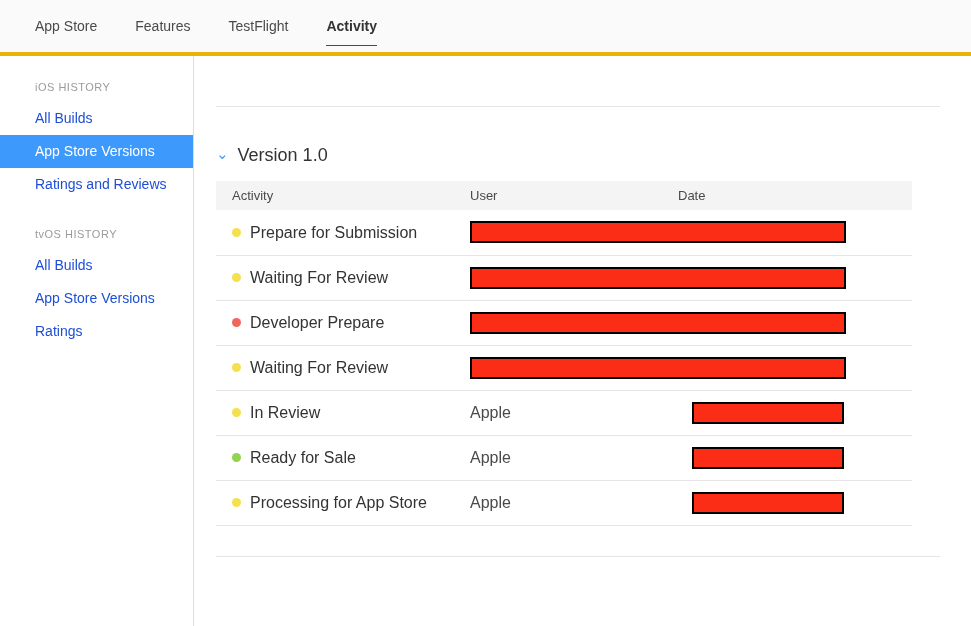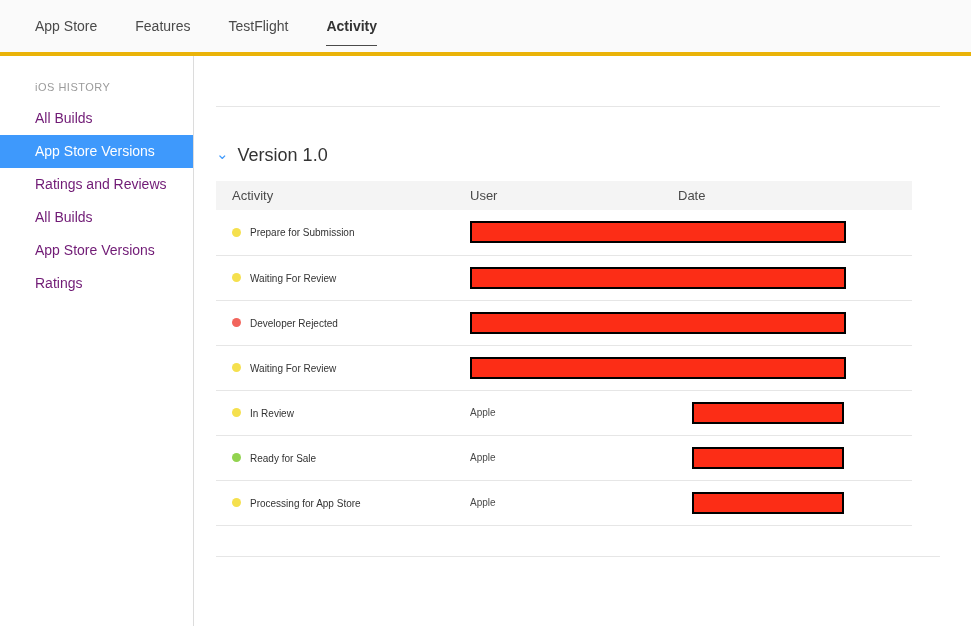--- a/index.html
+++ b/index.html
@@ -65,21 +65,21 @@
     margin: 26px 0 8px 0;
     height: 14px;
     line-height: 14px;
   }
   .sb-header:first-child { margin-top: 10px; }
   .sb-item {
     padding-left: 35px;
     height: 33px;
     line-height: 33px;
     font-size: 14px;
-    color: #701a75;
+    color: #1d4ed8;
     cursor: pointer;
   }
   .sb-item.selected {
     background: var(--accent, #3e99fc);
     color: #ffffff;
   }
 
   
   .content {
     flex: 1;
@@ -136,21 +136,21 @@
     font-weight: 400;
     color: #4a4a4a;
     text-align: left;
     height: 29px;
     padding: 0;
   }
   table.activity-table thead th:first-child { padding-left: 16px; }
   table.activity-table tbody td {
     border-bottom: 1px solid #e6e6e6;
     height: 45px;
-    font-size: 10px;
+    font-size: 16px;
     color: #4a4a4a;
     padding: 0;
     vertical-align: middle;
   }
   table.activity-table tbody td:first-child { padding-left: 16px; }
   .dot {
     display: inline-block;
     width: 9px;
     height: 9px;
     border-radius: 50%;
@@ -183,20 +183,21 @@
     <div class="nav-item">TestFlight</div>
     <div class="nav-item active">Activity</div>
   </div>
 
 <div class="layout">
   <aside class="sidebar">
       <div class="sb-header">iOS HISTORY</div>
       <div class="sb-item">All Builds</div>
       <div class="sb-item selected">App Store Versions</div>
       <div class="sb-item">Ratings and Reviews</div>
+      <div class="sb-header">tvOS HISTORY</div>
       <div class="sb-item">All Builds</div>
       <div class="sb-item">App Store Versions</div>
       <div class="sb-item">Ratings</div>
     </aside>
 
   <main class="content">
     <hr class="divider">
 
     <div class="section-header">
       <span class="chevron">⌄</span>
@@ -219,21 +220,21 @@
       <tbody>
           <tr>
             <td><span class="dot" style="background: rgb(245, 224, 78);"></span><span class="activity-text">Prepare for Submission</span></td>
             <td colspan="2"><span class="redact wide"></span></td>
           </tr>
           <tr>
             <td><span class="dot" style="background: rgb(245, 224, 78);"></span><span class="activity-text">Waiting For Review</span></td>
             <td colspan="2"><span class="redact wide"></span></td>
           </tr>
           <tr>
-            <td><span class="dot" style="background: rgb(242, 101, 92);"></span><span class="activity-text">Developer Rejected</span></td>
+            <td><span class="dot" style="background: rgb(242, 101, 92);"></span><span class="activity-text">Developer Prepare</span></td>
             <td colspan="2"><span class="redact wide"></span></td>
           </tr>
           <tr>
             <td><span class="dot" style="background: rgb(245, 224, 78);"></span><span class="activity-text">Waiting For Review</span></td>
             <td colspan="2"><span class="redact wide"></span></td>
           </tr>
           <tr>
             <td><span class="dot" style="background: rgb(245, 224, 78);"></span><span class="activity-text">In Review</span></td>
             <td>Apple</td>
             <td><span class="redact narrow"></span></td>

